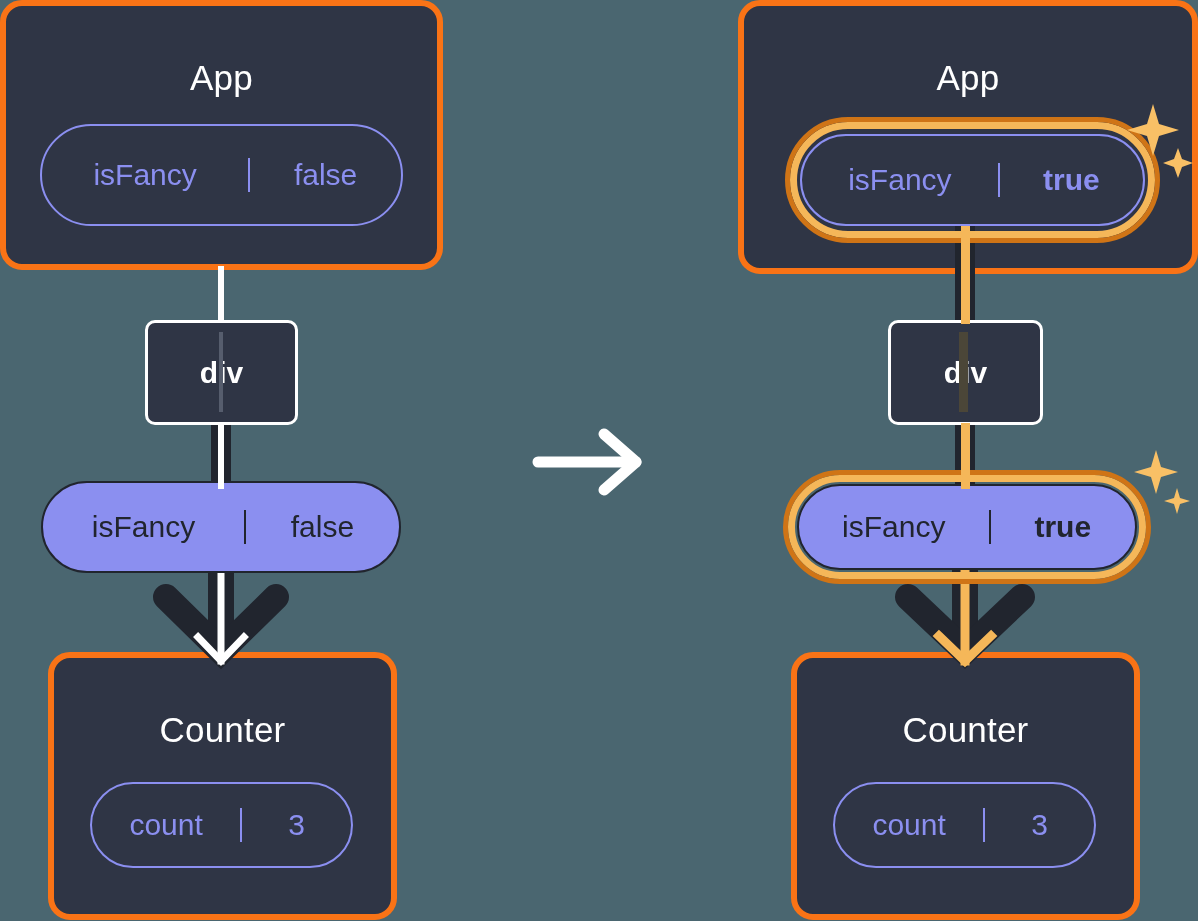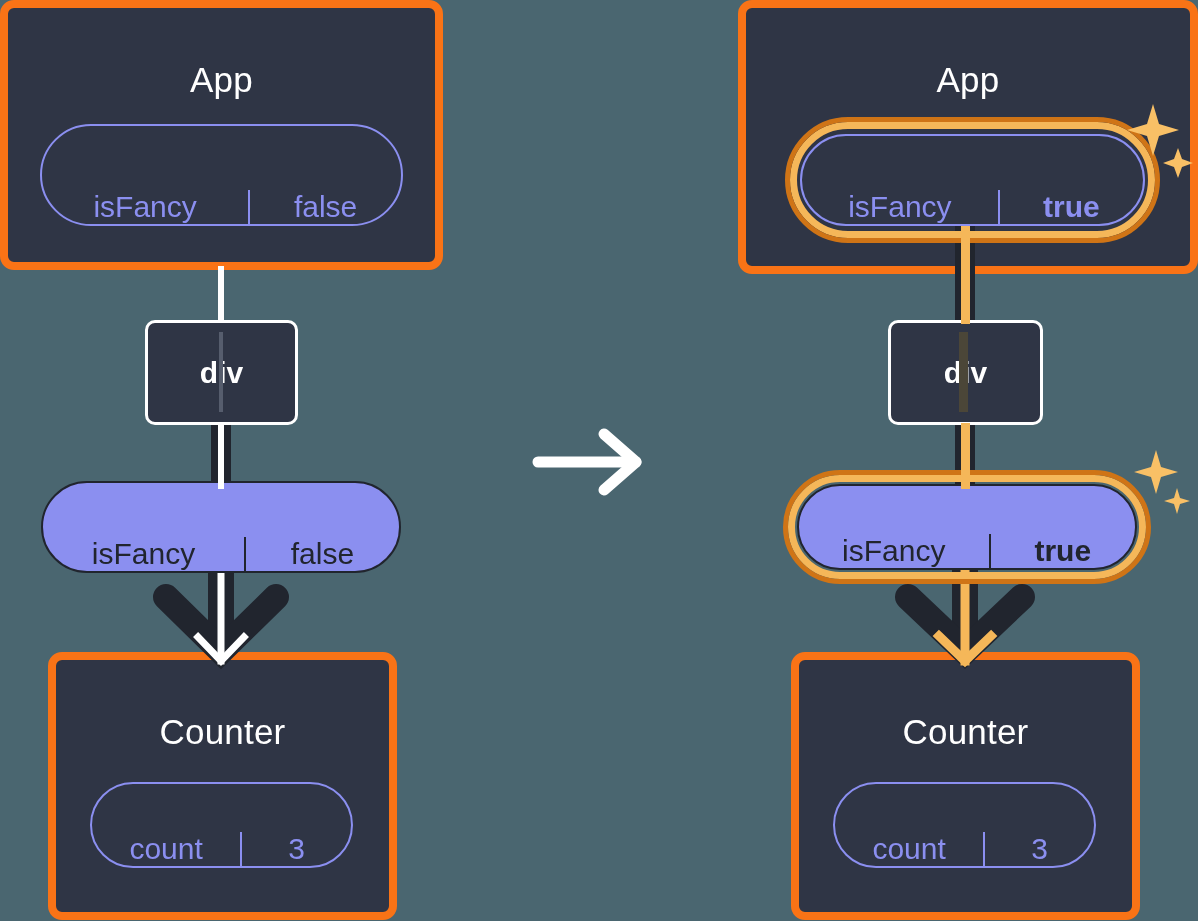--- a/index.html
+++ b/index.html
@@ -9,22 +9,22 @@
     background:#4a6670;
     font-family:"Liberation Sans", sans-serif;
     overflow:hidden;
   }
   #stage{position:relative;width:1198px;height:921px;}
 
   
   .comp-box{
     position:absolute;
     background:#2f3545;
-    border:8px solid #f97316;
-    border-radius:14px;
+    border:6px solid #f97316;
+    border-radius:22px;
     box-sizing:border-box;
     z-index:5;
   }
   .comp-title{
     position:absolute;
     left:0;right:0;
     text-align:center;
     color:#ffffff;
     font-size:35px;
     font-weight:400;
@@ -41,21 +41,21 @@
     display:flex;align-items:center;justify-content:center;
     color:#ffffff;font-size:30px;font-weight:700;
     z-index:7;
   }
 
   
   .pill{
     position:absolute;
     box-sizing:border-box;
     display:flex;
-    align-items:flex-end;
+    align-items:center;
     border-radius:999px;
     z-index:8;
   }
   .pill .cell{
     display:flex;align-items:center;justify-content:center;
     font-size:30px;
     box-sizing:border-box;
   }
   
   .pill.outline{

